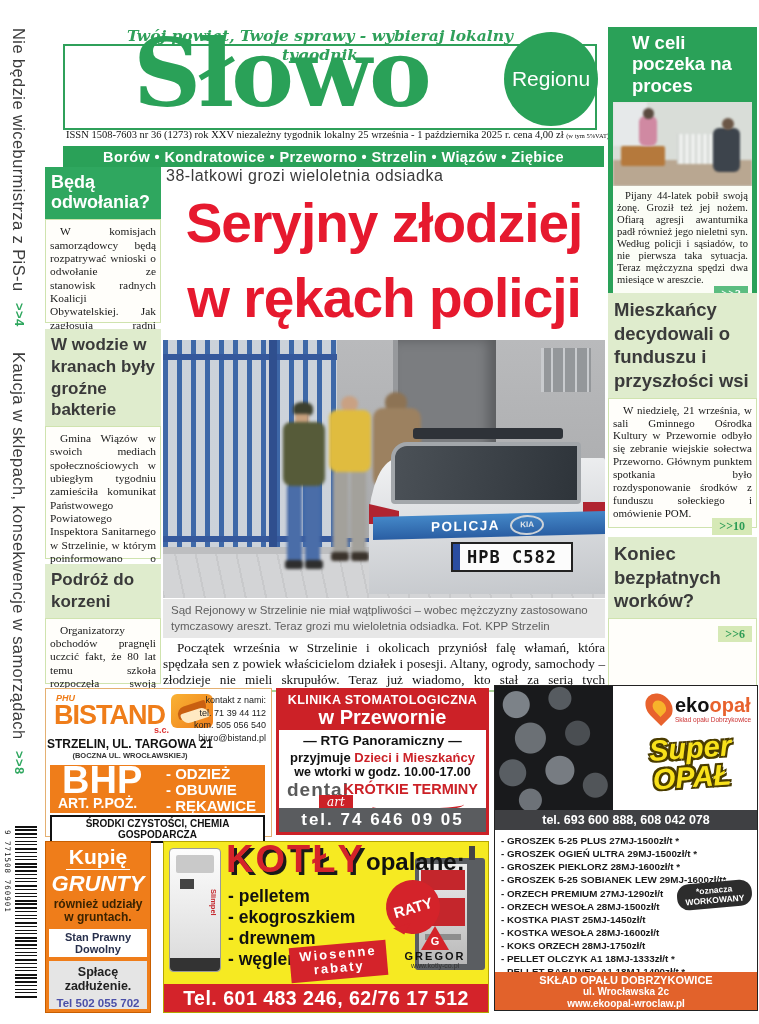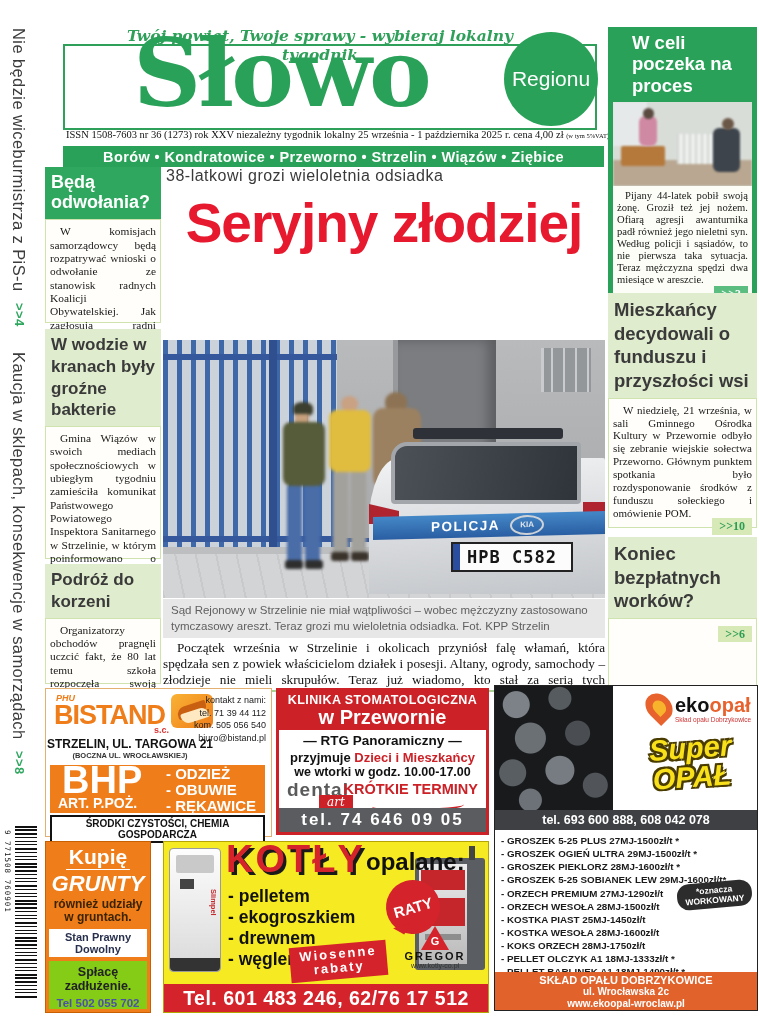--- a/index.html
+++ b/index.html
@@ -180,21 +180,21 @@
   .ek-footer .f2,.ek-footer .f3{font-size:10px;line-height:1.15;}
 
   
   #ad-grunty{left:45px;top:841px;width:106px;height:172px;background:#ef7d1a;border:1px solid #c85f00;
              box-sizing:border-box;display:flex;flex-direction:column;padding:4px 3px 3px;}
   .gr-kupie{text-align:center;color:#fff;font-weight:bold;font-size:21px;line-height:1;}
   .gr-line{width:64px;height:2px;background:#fff;margin:2px auto;}
   .gr-grunty{text-align:center;color:#fff;font-weight:bold;font-style:italic;font-size:22px;line-height:1.05;}
   .gr-also{text-align:center;color:#3b2300;font-weight:bold;font-size:12px;line-height:1.1;margin-top:3px;}
   .gr-stan{background:#fff;color:#28304d;font-weight:bold;font-size:11px;text-align:center;margin-top:5px;padding:2px 0;}
-  .gr-white{background:#84cc16;margin-top:4px;flex:1;text-align:center;padding-top:4px;}
+  .gr-white{background:#e5e5e5;margin-top:4px;flex:1;text-align:center;padding-top:4px;}
   .gr-splace{color:#222;font-weight:bold;font-size:12.5px;}
   .gr-tel{color:#4b50a8;font-weight:bold;font-size:11.5px;margin-top:4px;}
 
   
   #ad-kotly{left:163px;top:841px;width:326px;height:172px;background:#f6ea22;border:1px solid #b5a500;
             box-sizing:border-box;overflow:hidden;}
   .kt-boiler-l{position:absolute;left:5px;top:6px;width:50px;height:122px;border:1px solid #9a9a9a;border-radius:4px;
                background:linear-gradient(#fdfdfd,#d9d9d9);}
   .kt-boiler-l .panel{position:absolute;left:6px;top:6px;right:6px;height:18px;background:#c9c9c9;border-radius:2px;}
   .kt-boiler-l .win{position:absolute;left:10px;top:30px;width:14px;height:10px;background:#444;}
@@ -272,20 +272,21 @@
     <div class="nb-title-pale">Podróż do korzeni</div>
     <div class="nb-body" style="height:56px;">
       <p>Organizatorzy obchodów pragnęli uczcić fakt, że 80 lat temu szkoła rozpoczęła swoją działalność.</p>
       <div class="mark-row" style="margin-top:-2px;"><span class="mark pale-bg">&gt;&gt;20</span></div>
     </div>
   </div>
 
   <div class="abs" id="kicker">38-latkowi grozi wieloletnia odsiadka</div>
   <div class="abs" id="headline">
     <div>Seryjny złodziej</div>
+    <div>w rękach policji</div>
   </div>
 
   <div class="abs" id="main-photo">
     <div class="ph-fence"></div>
     <div class="ph-rail-top"></div>
     <div class="ph-rail-bot"></div>
     <div class="ph-gatepost"></div>
     <div class="ph-wall"></div>
     <div class="ph-door"></div>
     <div class="ph-window"></div>

